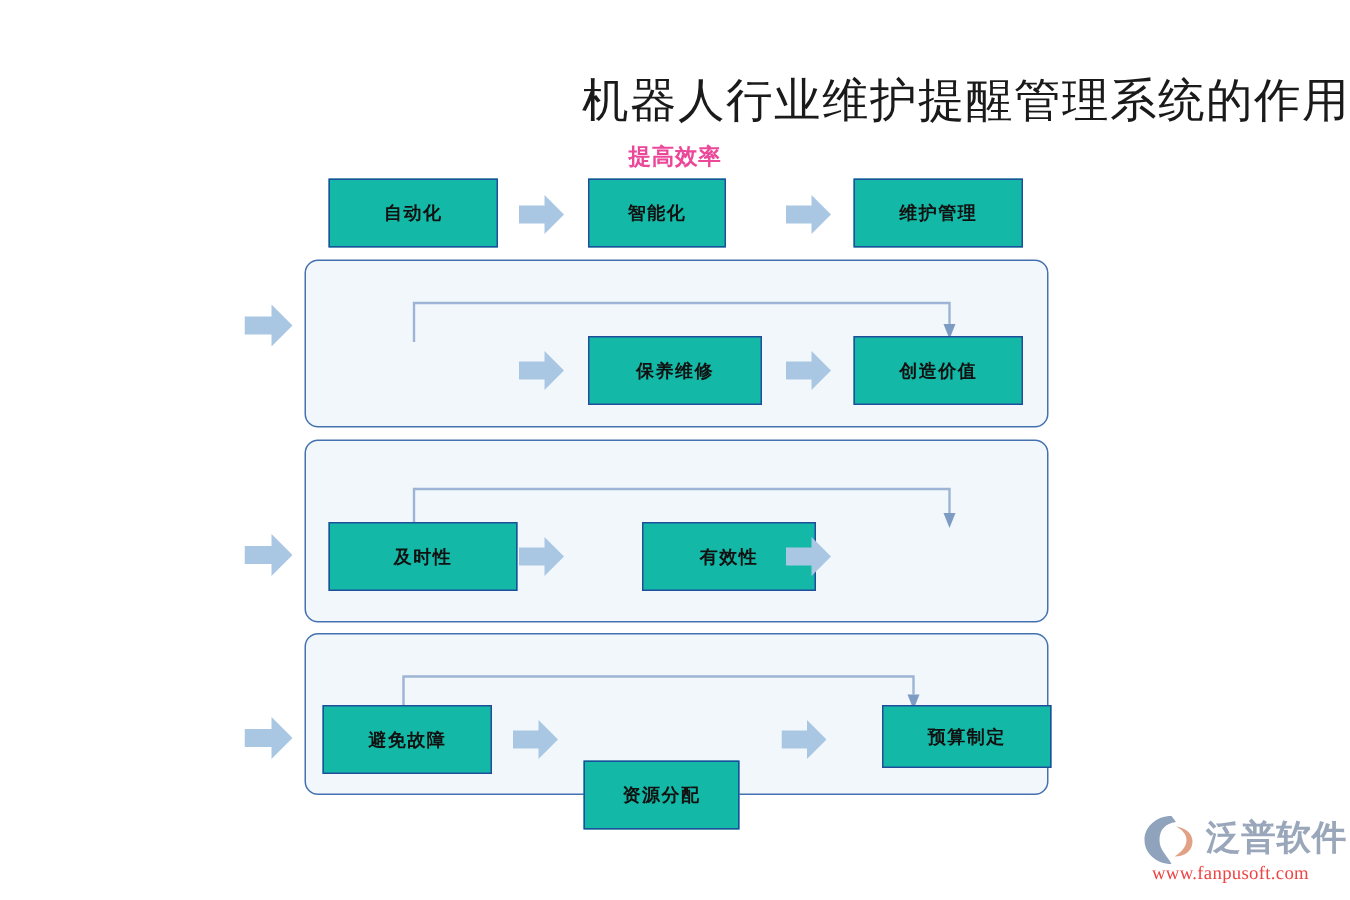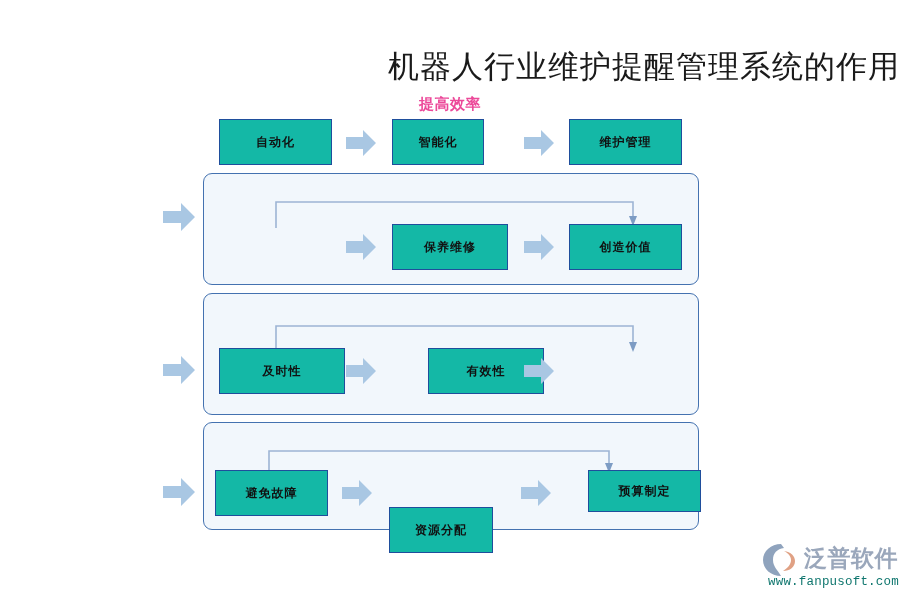--- a/index.html
+++ b/index.html
@@ -148,24 +148,24 @@
     font-weight: 700;
     color: #9aa7bb;
     letter-spacing: 0.5px;
     white-space: nowrap;
   }
   .brand-url {
     position: absolute;
     left: 6px;
     top: 34px;
     font-size: 12.5px;
-    color: #0f766e;
+    color: #ef4444;
     letter-spacing: 0.2px;
     white-space: nowrap;
-    font-family: Liberation Mono, monospace;
+    font-family: Liberation Serif, serif;
   }
 </style>
 </head>
 <body>
 
 <div id="canvas">
 
   <div class="page-title">机器人行业维护提醒管理系统的作用</div>
 
   <div class="watermark">

